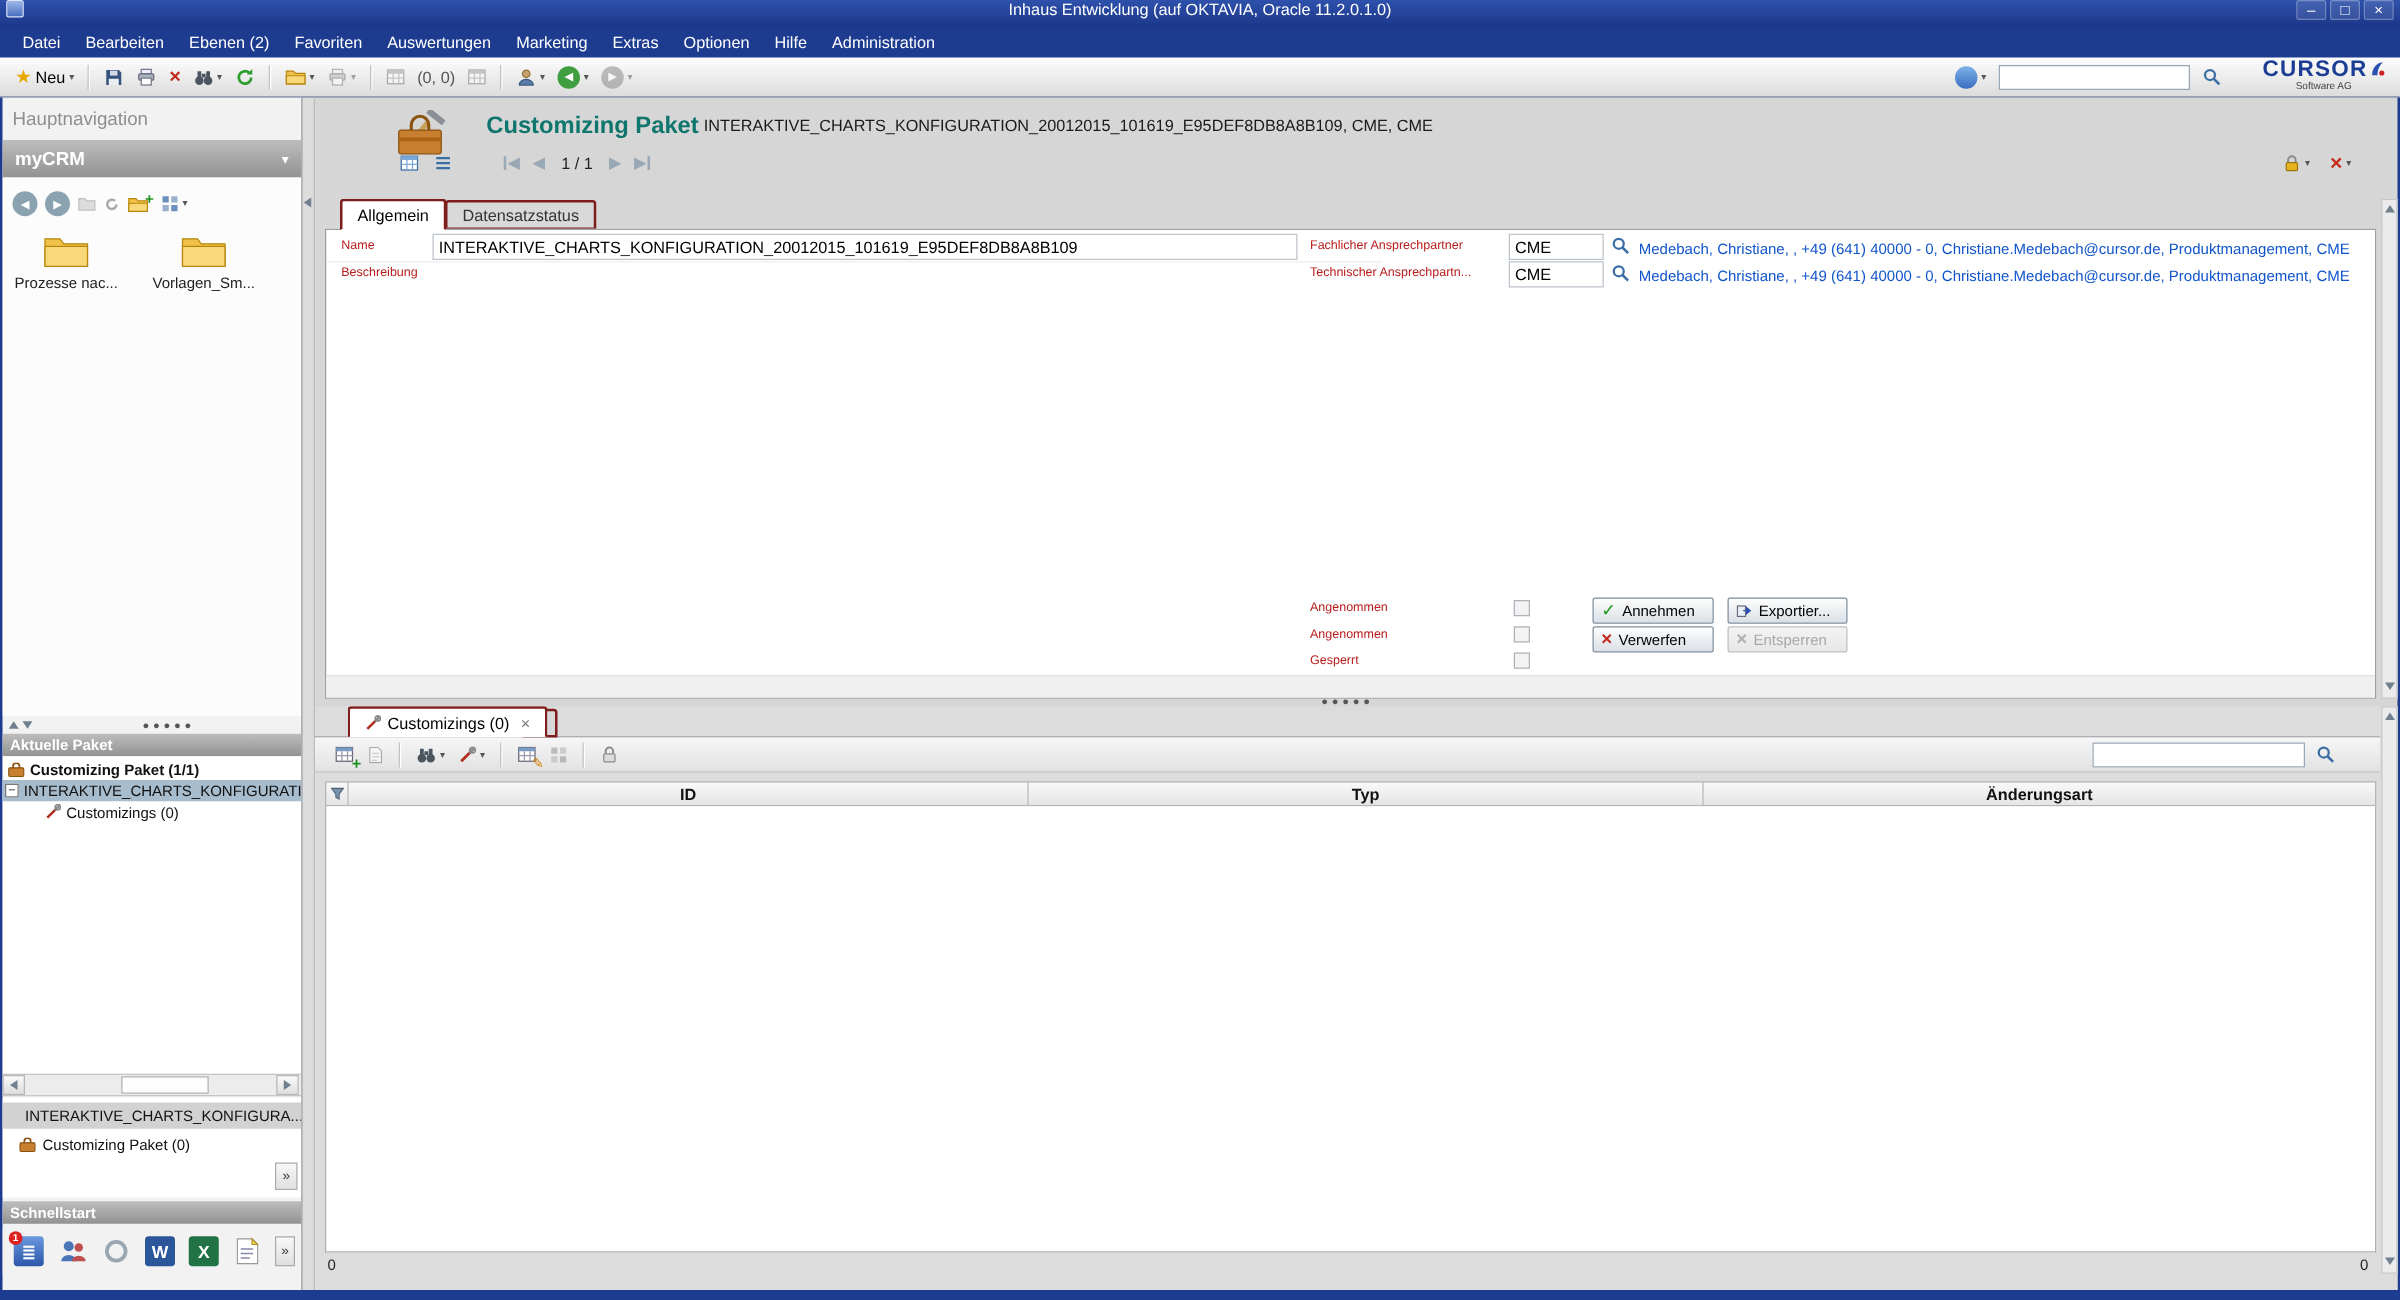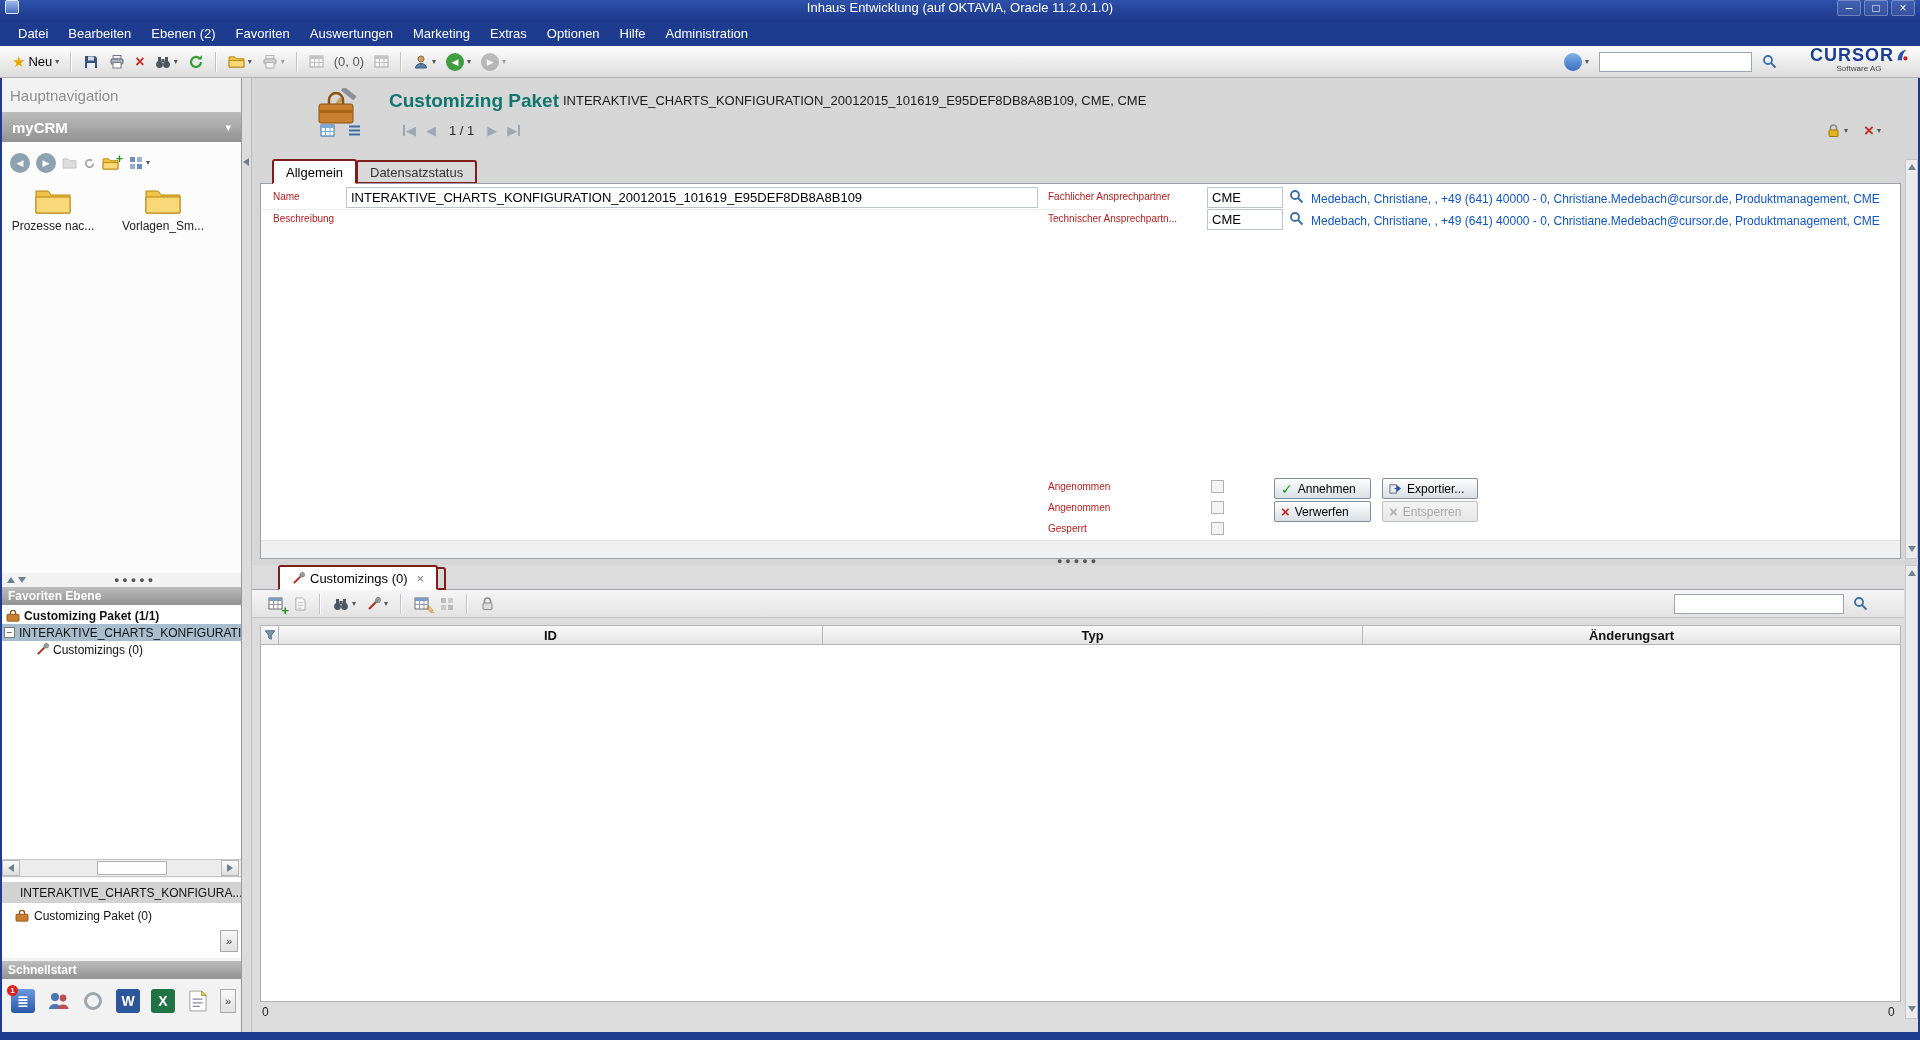--- a/index.html
+++ b/index.html
@@ -288,21 +288,21 @@
       <span class="folder-label">Vorlagen_Sm...</span>
     </div>
 
     <div class="abs mini-split">
       <span class="tri tri-u"></span>
       <span class="tri tri-d"></span>
       <span class="dots" style="flex:1">●●●●●</span>
     </div>
 
     <div id="aktuelle-hdr" class="abs side-hdr-grad">
-      <span>Favoriten Ebene</span>
+      <span>Aktuelle Paket</span>
     </div>
 
     <div id="tree" class="abs">
       <div class="tree-row" style="top:2px;font-weight:bold">
         <svg viewBox="0 0 16 14" width="14" height="12">
             <rect x="1" y="5" width="14" height="8" rx="1" fill="#c87f2f" stroke="#8a5310"></rect>
             <path d="M5 5V3.5a3 3 0 0 1 6 0V5" fill="none" stroke="#8a5310" stroke-width="1.6"></path>
           </svg>
         <span>Customizing Paket (1/1)</span>
       </div>

